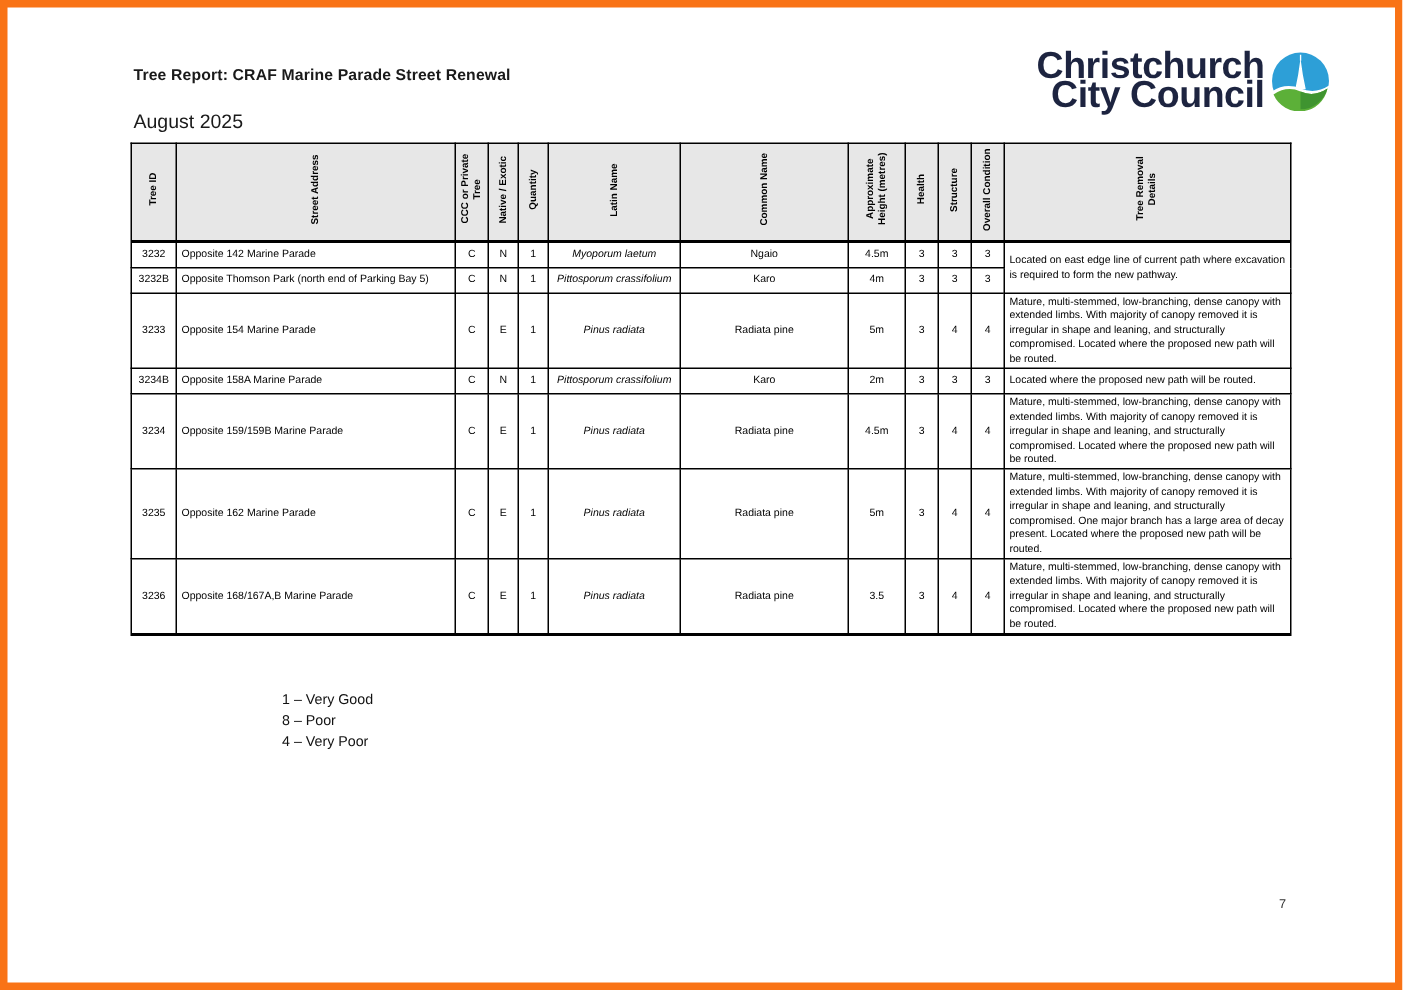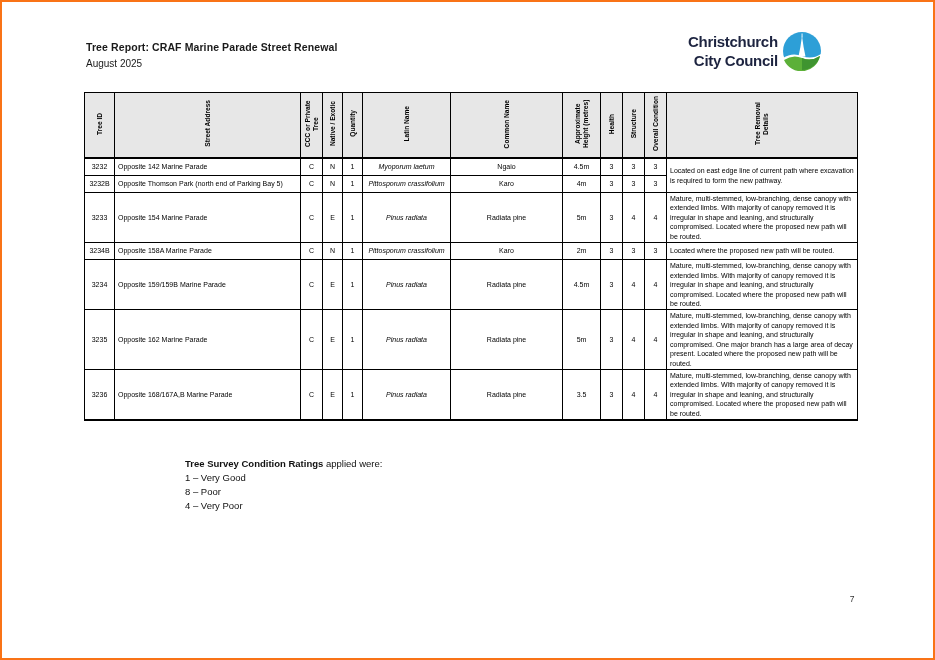--- a/index.html
+++ b/index.html
@@ -1,31 +1,31 @@
 <!DOCTYPE html>
 <html><head>
 <meta charset="utf-8">
 <style>
   html,body{margin:0;padding:0;background:#fff;}
   .page{
     position:relative;
     width:935px;height:660px;
     background:#ffffff;
-    border:2px solid #f97316;
+    border:5px solid #f97316;
     box-sizing:border-box;
     font-family:"Liberation Sans", sans-serif;
     color:#000;
     overflow:hidden;
   }
   
   .title-block{position:absolute;left:84px;top:39px;}
   .doc-title{font-size:10.5px;font-weight:700;color:#1a1a1a;letter-spacing:.1px;}
-  .doc-date{font-size:10px;color:#1a1a1a;margin-top:5px;}
+  .doc-date{font-size:13px;color:#1a1a1a;margin-top:17px;}
   .logo{position:absolute;left:686px;top:29px;display:flex;align-items:center;}
-  .logo-text{text-align:right;font-weight:700;color:#1d2440;line-height:19px;font-size:15px;letter-spacing:-0.3px;}
+  .logo-text{text-align:right;font-weight:700;color:#1d2440;line-height:19px;font-size:25px;letter-spacing:-0.3px;}
   .logo-icon{margin-left:4px;width:40px;height:40px;}
   
   table.tree-table{
     position:absolute;left:82px;top:90px;width:773px;
     border-collapse:collapse;table-layout:fixed;
     font-size:7px;line-height:1.35;
   }
   table.tree-table,.tree-table th,.tree-table td{border:1px solid #000;}
   table.tree-table{border-bottom:2px solid #000;}
   .tree-table thead th{
@@ -203,21 +203,20 @@
           <td class="c-center">3.5</td>
           <td class="c-center">3</td>
           <td class="c-center">4</td>
           <td class="c-center">4</td>
           <td class="c-left c-details">Mature, multi-stemmed, low-branching, dense canopy with extended limbs. With majority of canopy removed it is irregular in shape and leaning, and structurally compromised. Located where the proposed new path will be routed.</td>
         </tr>
       </tbody>
   </table>
 
   <div class="legend">
-    <div><span class="bold">Tree Survey Condition Ratings</span><span> applied were:</span></div>
     <div id="legend-items">
         <div>1 – Very Good</div>
         <div>8 – Poor</div>
         <div>4 – Very Poor</div>
       </div>
   </div>
 
   <div class="page-number">7</div>
 </div>
 

